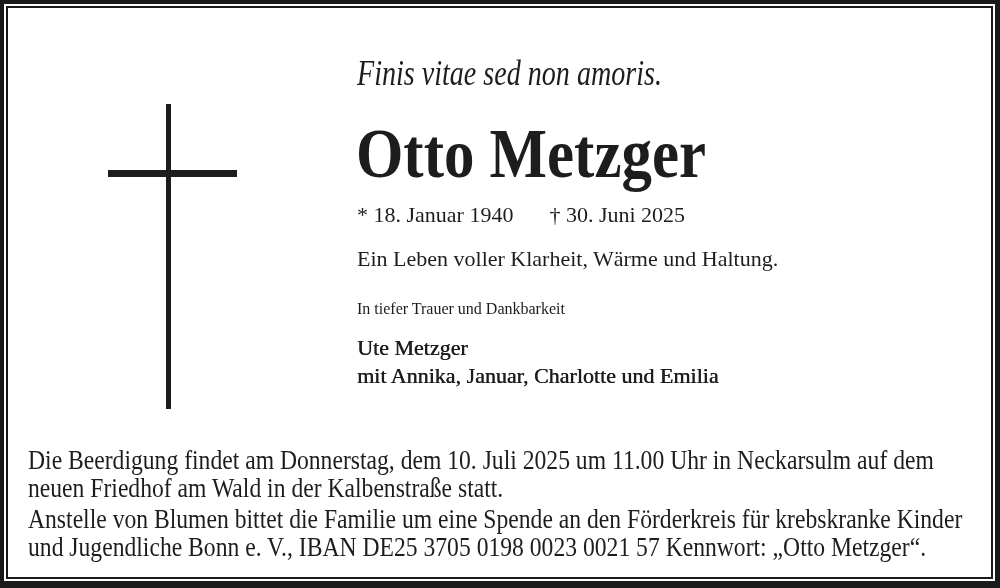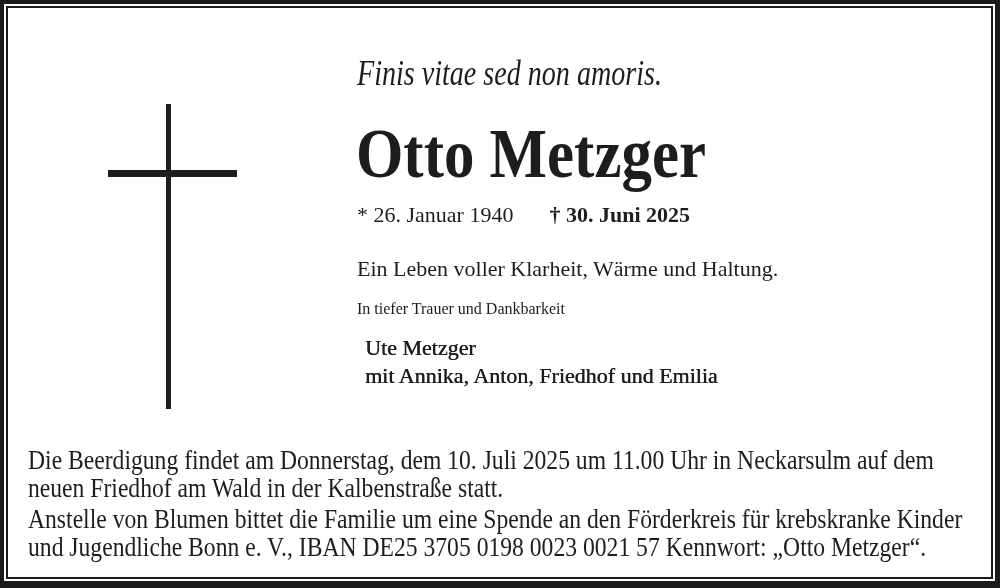--- a/index.html
+++ b/index.html
@@ -35,26 +35,26 @@
     left: 357px; top: 51px;
     font-style: italic; font-size: 36px; line-height: 44px;
     transform: scaleX(0.78); transform-origin: 0 0;
   }
   .name {
     left: 356px; top: 119px; margin: 0;
     font-size: 70px; font-weight: bold; line-height: 70px;
     transform: scaleX(0.87); transform-origin: 0 0;
   }
   .dates { left: 357px; top: 201px; font-size: 22px; line-height: 28px; }
-  .dates .death { margin-left: 36px; font-weight: bold; }
+  .dates .death { margin-left: 36px; }
 
-  .epitaph { left: 357px; top: 255px; font-size: 22px; line-height: 28px; }
+  .epitaph { left: 357px; top: 245px; font-size: 22px; line-height: 28px; }
   .grief   { left: 357px; top: 295px; font-size: 16px; line-height: 28px; }
 
-  .mourners { left: 357px; top: 334px; font-size: 22px; line-height: 28px; margin-left: 8px; }
+  .mourners { left: 357px; top: 334px; font-size: 22px; line-height: 28px; }
   .mourners div { white-space: nowrap; text-shadow: 0.45px 0 0 currentColor; }
 
   .bottom {
     left: 28px; font-size: 27px; line-height: 28px;
     transform: scaleX(0.875); transform-origin: 0 0;
   }
   .bottom div { white-space: nowrap; }
   .funeral  { top: 446px; }
   .donation { top: 505px; }
 </style>
@@ -70,30 +70,30 @@
   <div>
     <div class="cross-v"></div>
     <div class="cross-h"></div>
   </div>
 
   <div class="txt motto">Finis vitae sed non amoris.</div>
 
   <h1 class="txt name">Otto Metzger</h1>
 
   <div class="txt dates">
-    <span class="birth">* 26. Januar 1940</span><span class="death">† 30. Juni 2025</span>
+    <span class="birth">* 18. Januar 1940</span><span class="death">† 30. Juni 2025</span>
   </div>
 
   <div class="txt epitaph">Ein Leben voller Klarheit, Wärme und Haltung.</div>
 
   <div class="txt grief">In tiefer Trauer und Dankbarkeit</div>
 
   <div class="txt mourners">
     <div>Ute Metzger</div>
-    <div>mit Annika, Anton, Friedhof und Emilia</div>
+    <div>mit Annika, Januar, Charlotte und Emilia</div>
   </div>
 
   <div class="txt bottom funeral">
     <div>Die Beerdigung findet am Donnerstag, dem 10. Juli 2025 um 11.00 Uhr in Neckarsulm auf dem</div>
     <div>neuen Friedhof am Wald in der Kalbenstraße statt.</div>
   </div>
 
   <div class="txt bottom donation">
     <div>Anstelle von Blumen bittet die Familie um eine Spende an den Förderkreis für krebskranke Kinder</div>
     <div>und Jugendliche Bonn e. V., IBAN DE25 3705 0198 0023 0021 57 Kennwort: „Otto Metzger“.</div>

